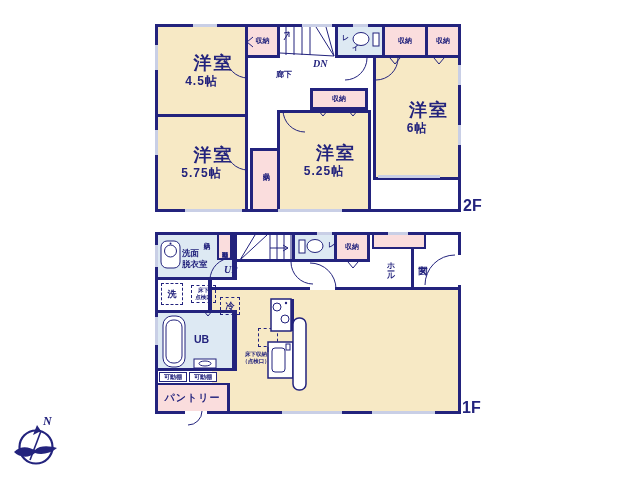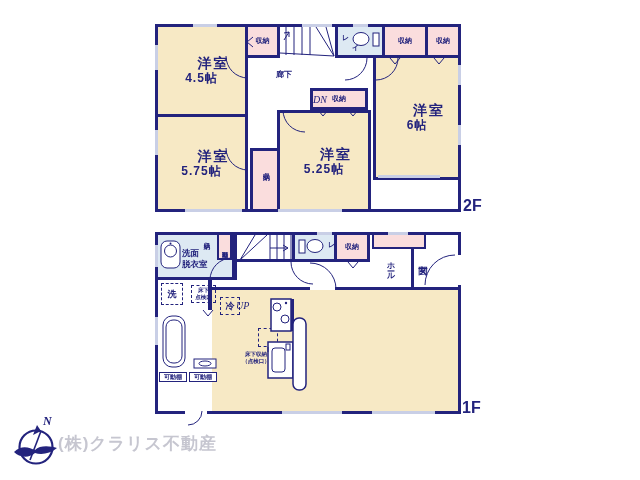--- a/index.html
+++ b/index.html
@@ -5,29 +5,29 @@
   :root{
     --wall:#23237d; --cream:#f7e9c5; --pink:#fadddd; --blue:#dde9f3;
     --win:#c9cfe6; --navy:#23237d; --gray:#c6c6d0;
   }
   html,body{margin:0;padding:0;}
   body{font-family:"Liberation Sans",sans-serif;background:#fff;}
   .page{position:relative;width:640px;height:480px;background:#fff;overflow:hidden;color:var(--navy);}
   .abs{position:absolute;box-sizing:border-box;}
   .floor{position:absolute;background:#fff;border:3px solid var(--wall);}
   .room{display:flex;flex-direction:column;align-items:center;justify-content:center;text-align:center;}
-  .rname{font-size:14px;font-weight:600;letter-spacing:2px;line-height:1.15;margin-left:24px;}
+  .rname{font-size:18px;font-weight:600;letter-spacing:2px;line-height:1.15;margin-left:24px;}
   .rsize{font-size:12px;font-weight:600;letter-spacing:1px;line-height:1.2;}
   .small{font-size:7px;font-weight:600;letter-spacing:0;}
   .tiny{font-size:5.5px;font-weight:600;line-height:1.25;}
   .vt{writing-mode:vertical-rl;text-orientation:upright;letter-spacing:1px;}
   .win{position:absolute;background:var(--win);}
   .dashed{position:absolute;border:1px dashed var(--navy);box-sizing:border-box;
           display:flex;align-items:center;justify-content:center;background:transparent;}
-  .ital{font-family:"Liberation Serif",serif;font-style:italic;font-weight:400;font-size:10px;margin-top:36px;}
+  .ital{font-family:"Liberation Serif",serif;font-style:italic;font-weight:700;font-size:10px;}
   .flabel{position:absolute;font-size:16px;font-weight:700;color:var(--navy);}
   svg.ovl{position:absolute;left:0;top:0;overflow:visible;pointer-events:none;}
   .company{position:absolute;font-size:17px;letter-spacing:1px;color:var(--gray);font-weight:600;}
 </style>
 </head>
 <body>
 
 <div class="page">
 
   <div class="floor" style="left:155px;top:24px;width:300px;height:182px;">
@@ -114,21 +114,21 @@
         <div>洗面</div>
         <div>脱衣室</div>
       </div>
       <div class="abs vt" style="left:44px;top:2px;font-size:6.5px;font-weight:600;">収納</div>
     </div>
     <div class="abs" style="left:59px;top:0;width:15px;height:25px;background:var(--pink);border:2px solid var(--wall);border-top:none;display:flex;align-items:center;justify-content:center;">
       <div class="vt" style="font-size:6px;font-weight:600;letter-spacing:0;">可動棚</div>
     </div>
 
     <div class="abs" style="left:79px;top:0;width:58px;height:27px;border-right:3px solid var(--wall);border-bottom:3px solid var(--wall);"></div>
-    <div class="abs ital" style="left:78px;top:29px;">UP</div>
+    <div class="abs ital" style="left:66px;top:29px;">UP</div>
     <div class="abs" style="left:137px;top:0;width:42px;height:27px;background:var(--blue);border-right:3px solid var(--wall);border-bottom:3px solid var(--wall);">
       <div class="abs vt small" style="left:31px;top:2px;">トイレ</div>
     </div>
     <div class="abs room" style="left:179px;top:0;width:33px;height:27px;background:var(--pink);border-right:3px solid var(--wall);border-bottom:3px solid var(--wall);">
       <div class="small">収納</div>
     </div>
 
     <div class="abs" style="left:214px;top:0;width:54px;height:14px;background:var(--pink);border:2px solid var(--wall);border-top:none;"></div>
     <div class="abs" style="left:253px;top:13px;width:3px;height:41px;background:var(--wall);"></div>
     <div class="abs vt" style="left:226px;top:21px;font-size:8px;font-weight:600;">ホール</div>
@@ -136,26 +136,32 @@
 
     <div class="dashed" style="left:3px;top:48px;width:22px;height:22px;">
       <div style="font-size:9px;font-weight:600;">洗</div>
     </div>
     <div class="dashed" style="left:33px;top:50px;width:25px;height:18px;flex-direction:column;">
       <div class="tiny">床下</div>
       <div class="tiny">点検口</div>
     </div>
     <div class="abs" style="left:50px;top:45px;width:4px;height:30px;background:var(--wall);"></div>
 
+    <div class="abs" style="left:0;top:75px;width:79px;height:61px;background:var(--blue);border-top:3px solid var(--wall);border-right:5px solid var(--wall);border-bottom:3px solid var(--wall);">
+      <div class="abs" style="left:36px;top:20px;font-size:10.5px;font-weight:600;">UB</div>
+    </div>
 
     <div class="abs room" style="left:1px;top:137px;width:28px;height:10px;background:#fff;border:1.5px solid var(--wall);">
       <div style="font-size:6px;font-weight:600;">可動棚</div>
     </div>
     <div class="abs room" style="left:31px;top:137px;width:28px;height:10px;background:#fff;border:1.5px solid var(--wall);">
       <div style="font-size:6px;font-weight:600;">可動棚</div>
+    </div>
+    <div class="abs room" style="left:0;top:148px;width:72px;height:28px;background:var(--pink);border-top:2px solid var(--wall);border-right:3px solid var(--wall);">
+      <div style="font-size:10px;font-weight:600;letter-spacing:1px;">パントリー</div>
     </div>
 
     <div class="dashed" style="left:62px;top:62px;width:20px;height:18px;">
       <div style="font-size:9px;font-weight:600;">冷</div>
     </div>
     <div class="dashed" style="left:100px;top:93px;width:20px;height:19px;"></div>
     <div class="abs" style="left:78px;top:116px;width:40px;text-align:center;">
       <div class="tiny">床下収納</div>
       <div class="tiny">（点検口）</div>
     </div>
@@ -215,15 +221,14 @@
 
   <div class="abs" style="left:10px;top:414px;width:54px;height:58px;">
     <svg width="54" height="58" viewBox="0 0 54 58" style="overflow:visible;">
       <circle cx="26" cy="33" r="16.5" stroke="#23237d" stroke-width="2.2" fill="none"></circle>
       <path d="M20,46 L31,17" stroke="#23237d" stroke-width="1.6" fill="none"></path>
       <path d="M31,17 l-8,4 l4,-10 z" fill="#23237d"></path>
       <path d="M4,38 C12,30 20,34 25,36 C30,31 40,32 47,34 C40,40 31,41 25,39 C18,45 9,43 4,38 Z" fill="#23237d"></path>
     </svg>
     <div class="abs" style="left:33px;top:0;font-family:'Liberation Serif',serif;font-style:italic;font-weight:700;font-size:12px;color:var(--navy);">N</div>
   </div>
-  <div class="company" style="left:58px;top:432px;">(株)クラリス不動産</div>
 
 </div>
 
 </body></html>

